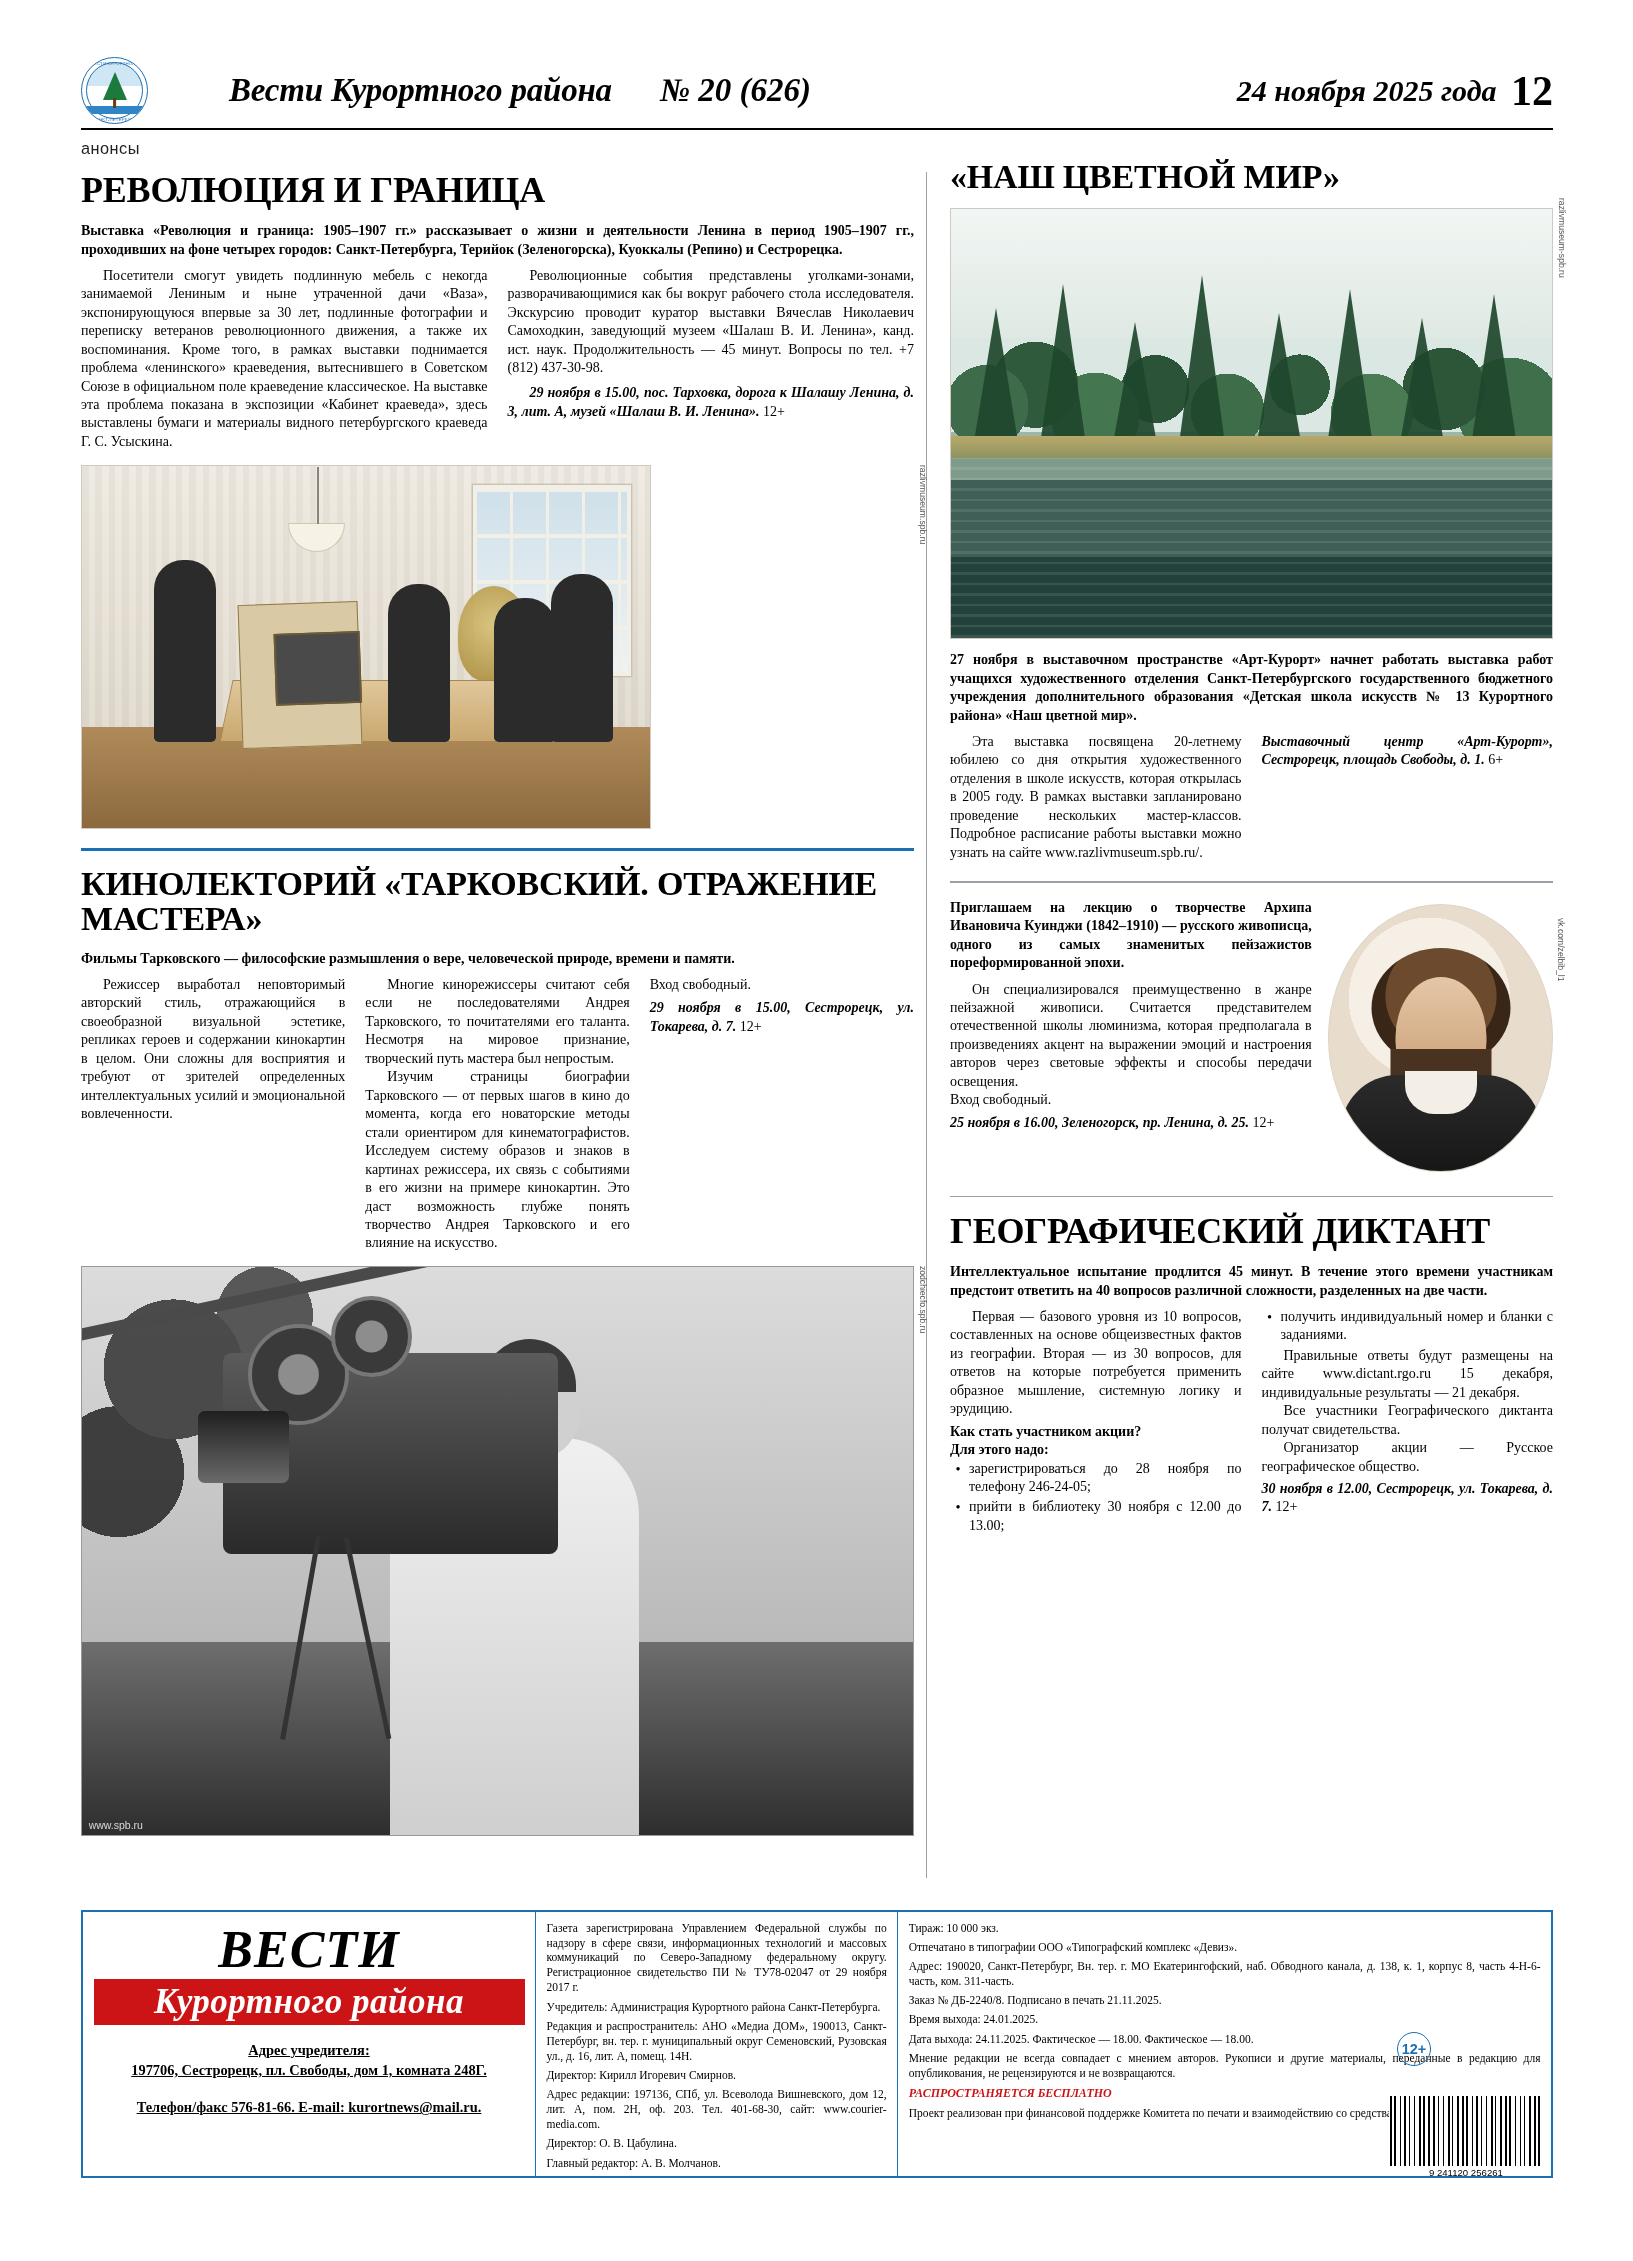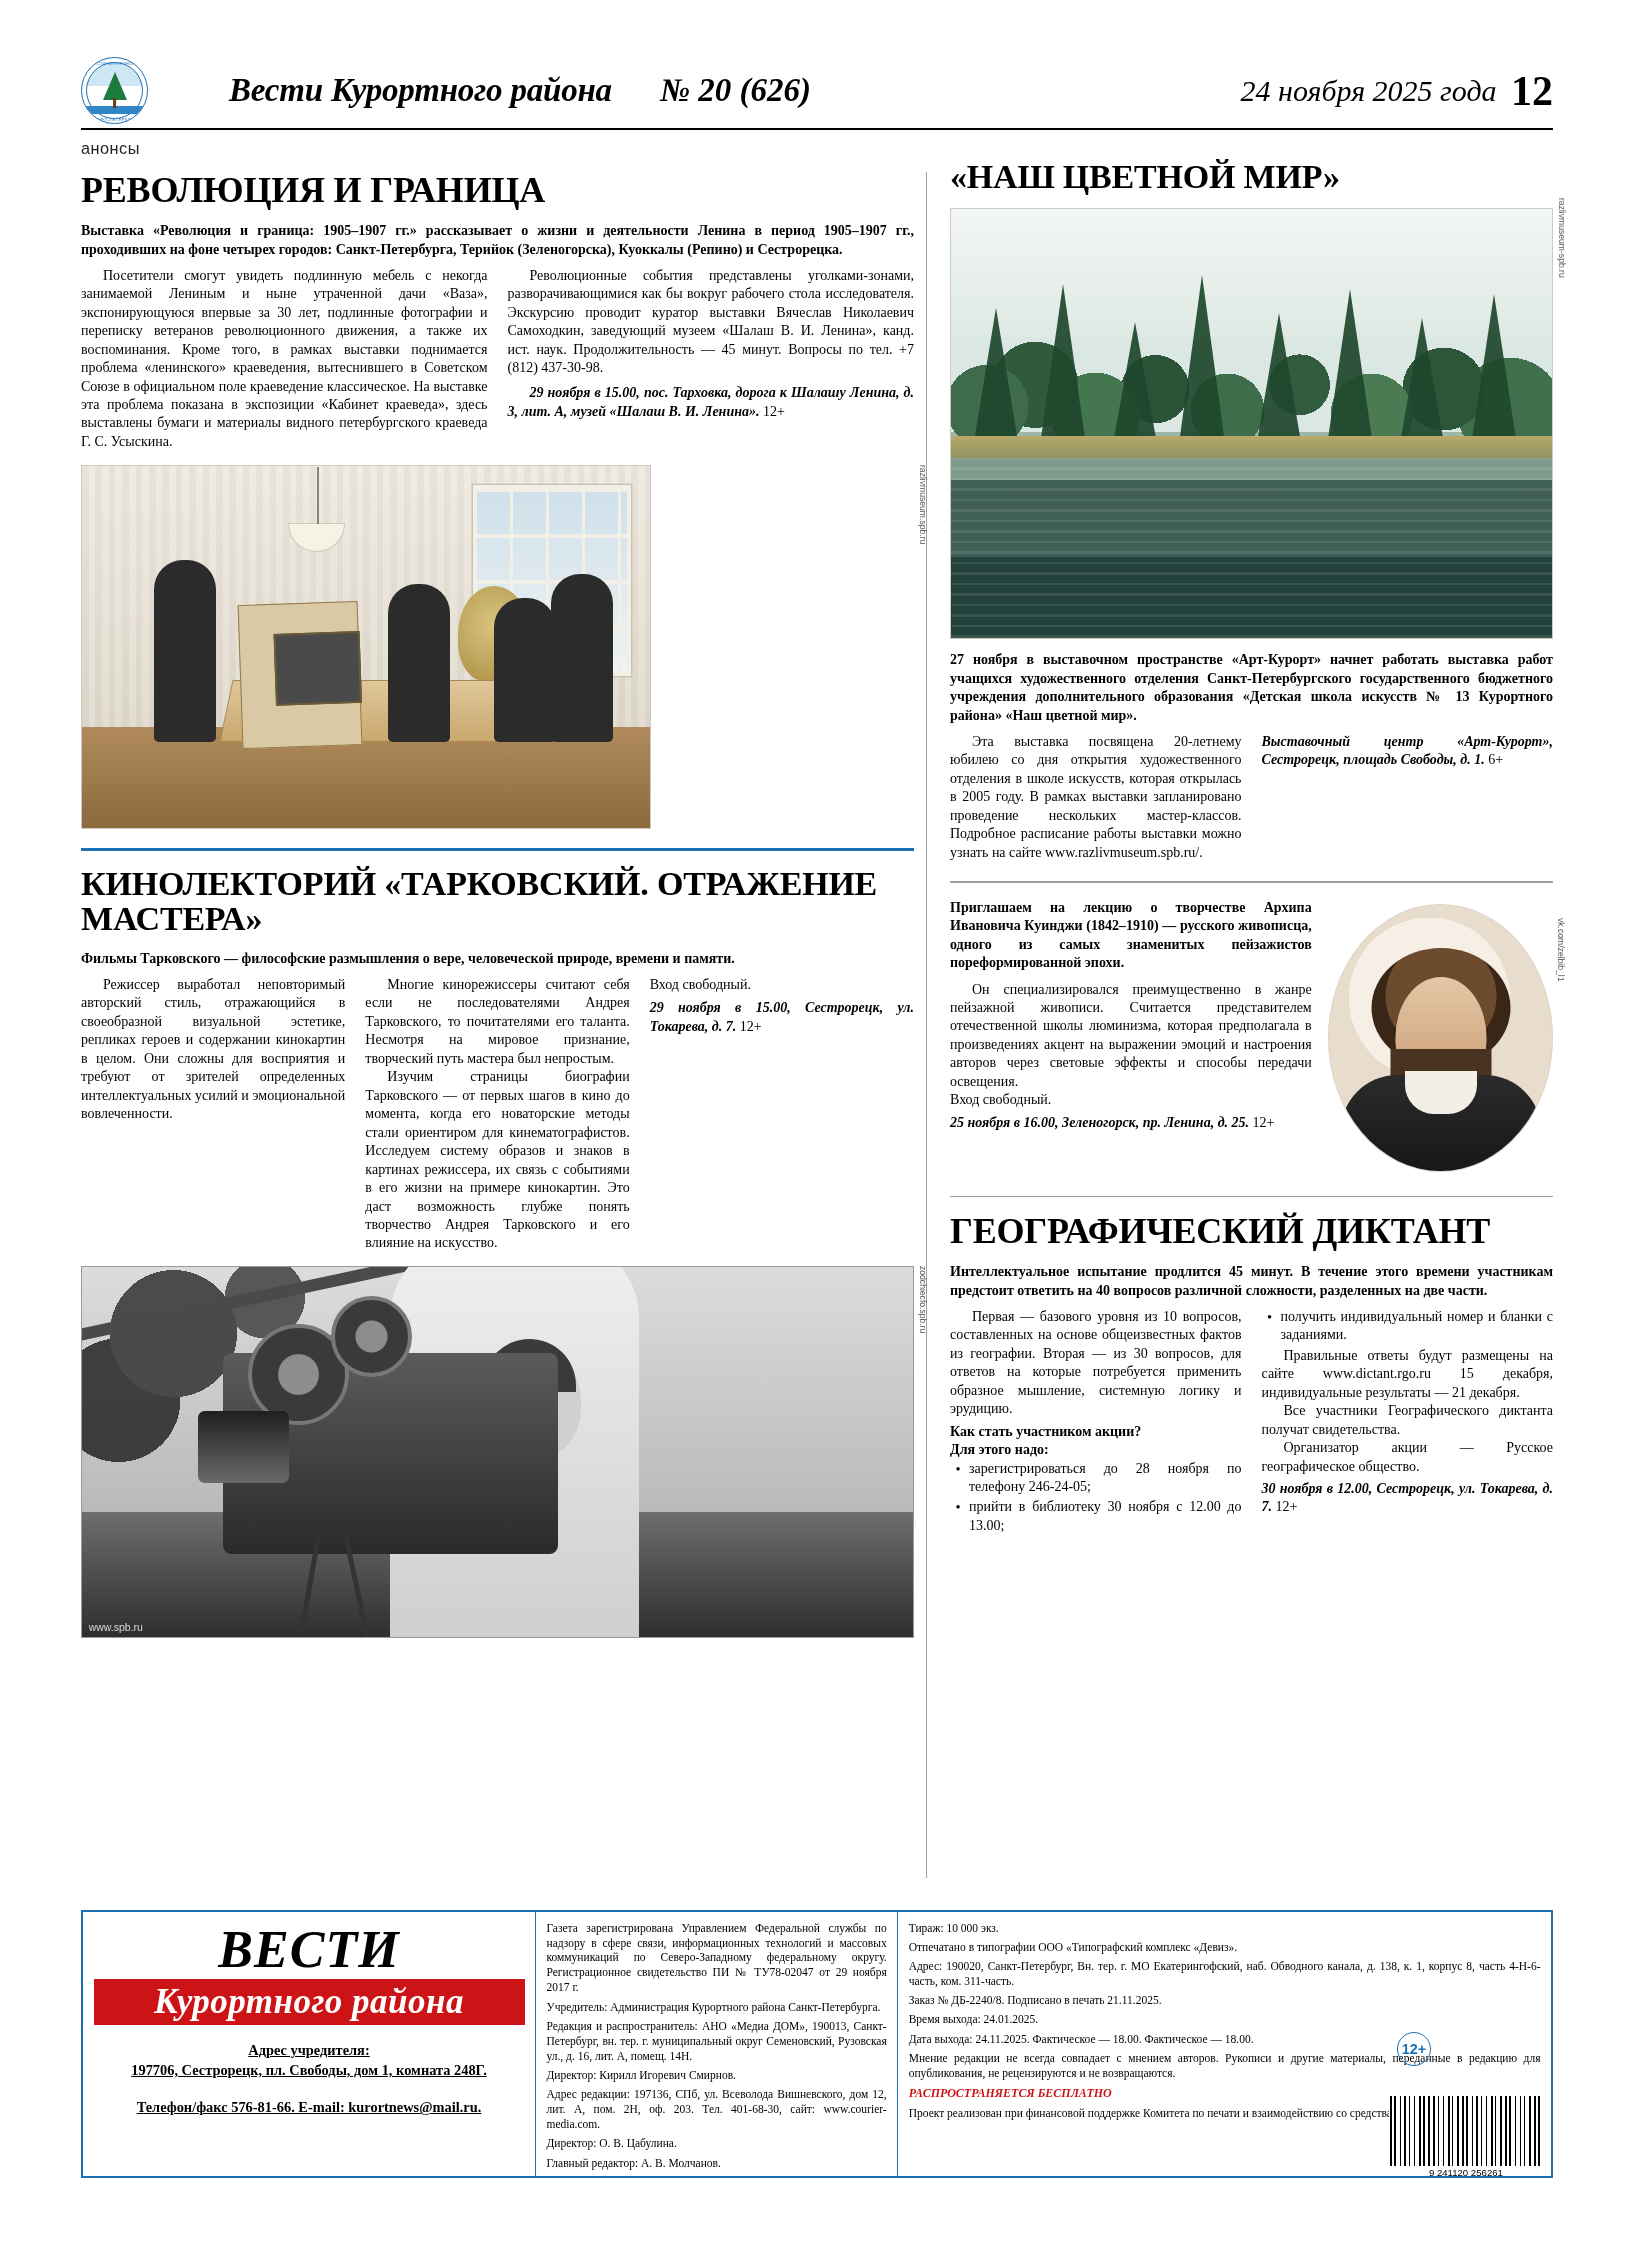--- a/index.html
+++ b/index.html
@@ -68,21 +68,21 @@
     font-style: italic;
     font-weight: bold;
     font-size: 33px;
     margin-left: 48px;
     white-space:nowrap;
   }
   .mast-date {
     flex:1 1 auto;
     text-align:right;
     font-style: italic;
-    font-weight: normal;
+    font-weight: bold;
     font-size: 30px;
     white-space:nowrap;
     padding-right:14.4px;
   }
   .mast-page {
     flex:0 0 auto;
     font-weight:bold;
     font-size:42px;
   }
   .rule-top {
@@ -242,21 +242,21 @@
     content:""; position:absolute; inset:0;
     background:repeating-linear-gradient(0deg, rgba(255,255,255,.10) 0 2.9px, transparent 2.9px 10.5px);
   }
   .img-water .bank {
     position:absolute; left:0; right:0; bottom:40%; height:7%;
     background:linear-gradient(#b9a86a,#7e8d5c);
   }
 
   
   .img-cinema {
-    width:833px; height:372px; position:relative; overflow:hidden;
+    width:833px; height:570px; position:relative; overflow:hidden;
     background:linear-gradient(#c9c9c9,#8d8d8d);
     filter:grayscale(1);
     border:0.5px solid #999;
   }
   .img-cinema .sky2 { position:absolute; inset:0; background:linear-gradient(#dcdcdc,#a8a8a8); }
   .img-cinema .foliage {
     position:absolute; left:0; top:0; width:55%; height:60%;
     background:
       radial-gradient(circle at 20% 30%, #3c3c3c 0 16%, transparent 16%),
       radial-gradient(circle at 40% 14%, #4a4a4a 0 12%, transparent 12%),

